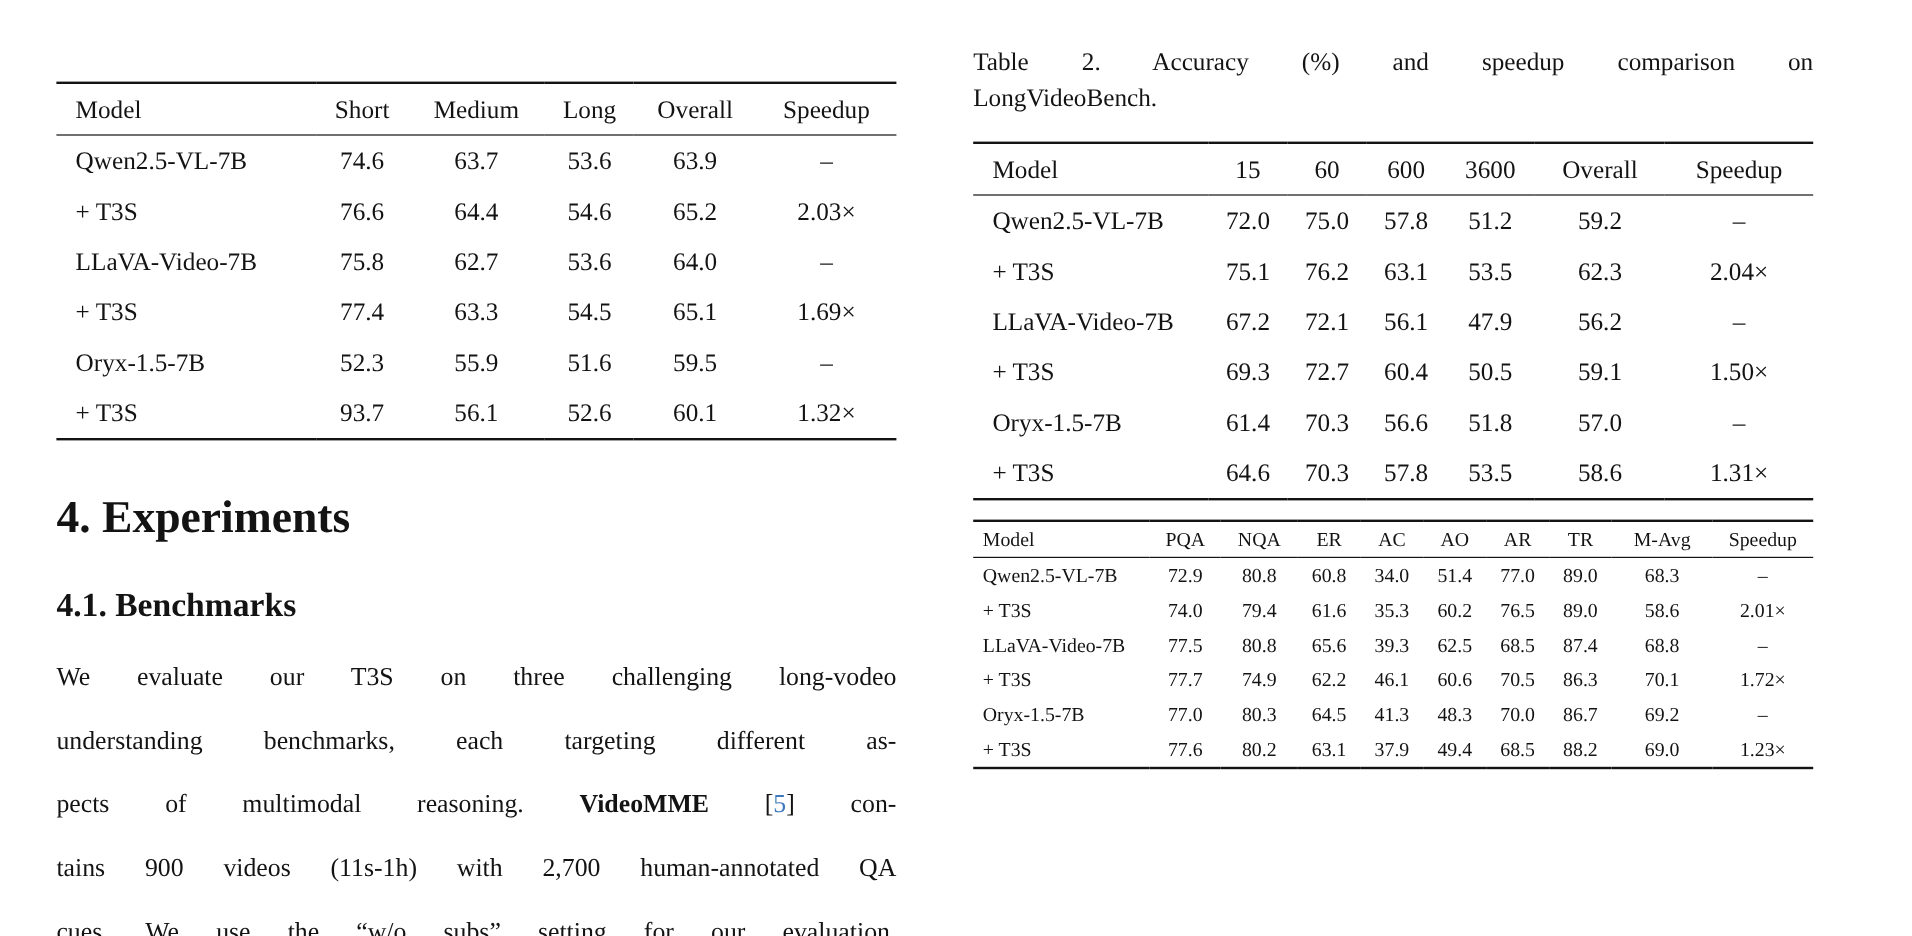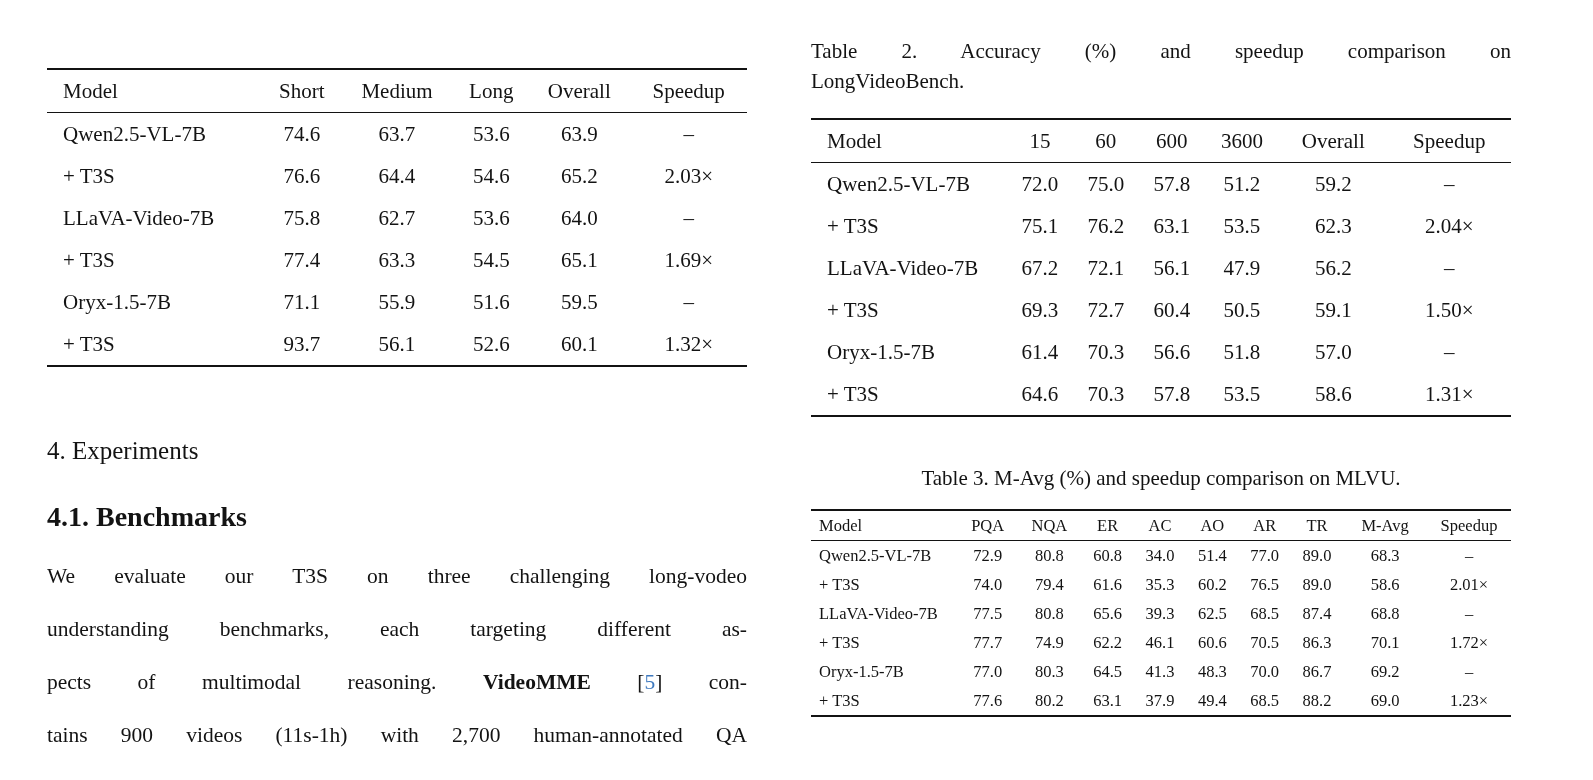--- a/index.html
+++ b/index.html
@@ -29,21 +29,21 @@
   table.t1 th.first { width:31%; }
   table.t2 { margin-top:24px; }
   table.t2 th.first { width:28%; }
 
   table.small { font-size:16.5px; margin-top:16px; }
   table.small th, table.small td { padding:4.5px 1px; }
   table.t3 th.first { width:21%; padding-left:8px; }
   table.t3 td.first { padding-left:8px; }
   table.t3 th:last-child { width:12%; }
 
-  h2 { font-size:25px; margin-top:70px; font-weight:normal; }
+  h2 { font-size:38px; margin-top:42px; font-weight:bold; }
   h3 { font-size:28px; margin-top:36px; font-weight:bold; }
 
   .para { margin-top:26px; font-size:21.5px; }
   .para .pline { text-align:justify; text-align-last:justify; line-height:35px;margin-top:18px; }
   .b { font-weight:bold; }
   .cite { color:var(--cite,#3d78be); cursor:pointer; }
 
   .cap3 { margin-top:46px; }
 </style>
 </head>
@@ -92,21 +92,21 @@
           <tr>
             <td class="first">+ T3S</td>
             <td>77.4</td>
             <td>63.3</td>
             <td>54.5</td>
             <td>65.1</td>
             <td>1.69×</td>
           </tr>
           <tr>
             <td class="first">Oryx-1.5-7B</td>
-            <td>71.1</td>
+            <td>52.3</td>
             <td>55.9</td>
             <td>51.6</td>
             <td>59.5</td>
             <td>–</td>
           </tr>
           <tr>
             <td class="first">+ T3S</td>
             <td>93.7</td>
             <td>56.1</td>
             <td>52.6</td>
@@ -198,21 +198,20 @@
             <td>64.6</td>
             <td>70.3</td>
             <td>57.8</td>
             <td>53.5</td>
             <td>58.6</td>
             <td>1.31×</td>
           </tr>
         </tbody>
       </table>
 
-    <div class="caption center cap3">Table 3. M-Avg (%) and speedup comparison on MLVU.</div>
 
     <table class="small t3">
         <thead>
           <tr>
             <th class="first">Model</th>
             <th>PQA</th>
             <th>NQA</th>
             <th>ER</th>
             <th>AC</th>
             <th>AO</th>

